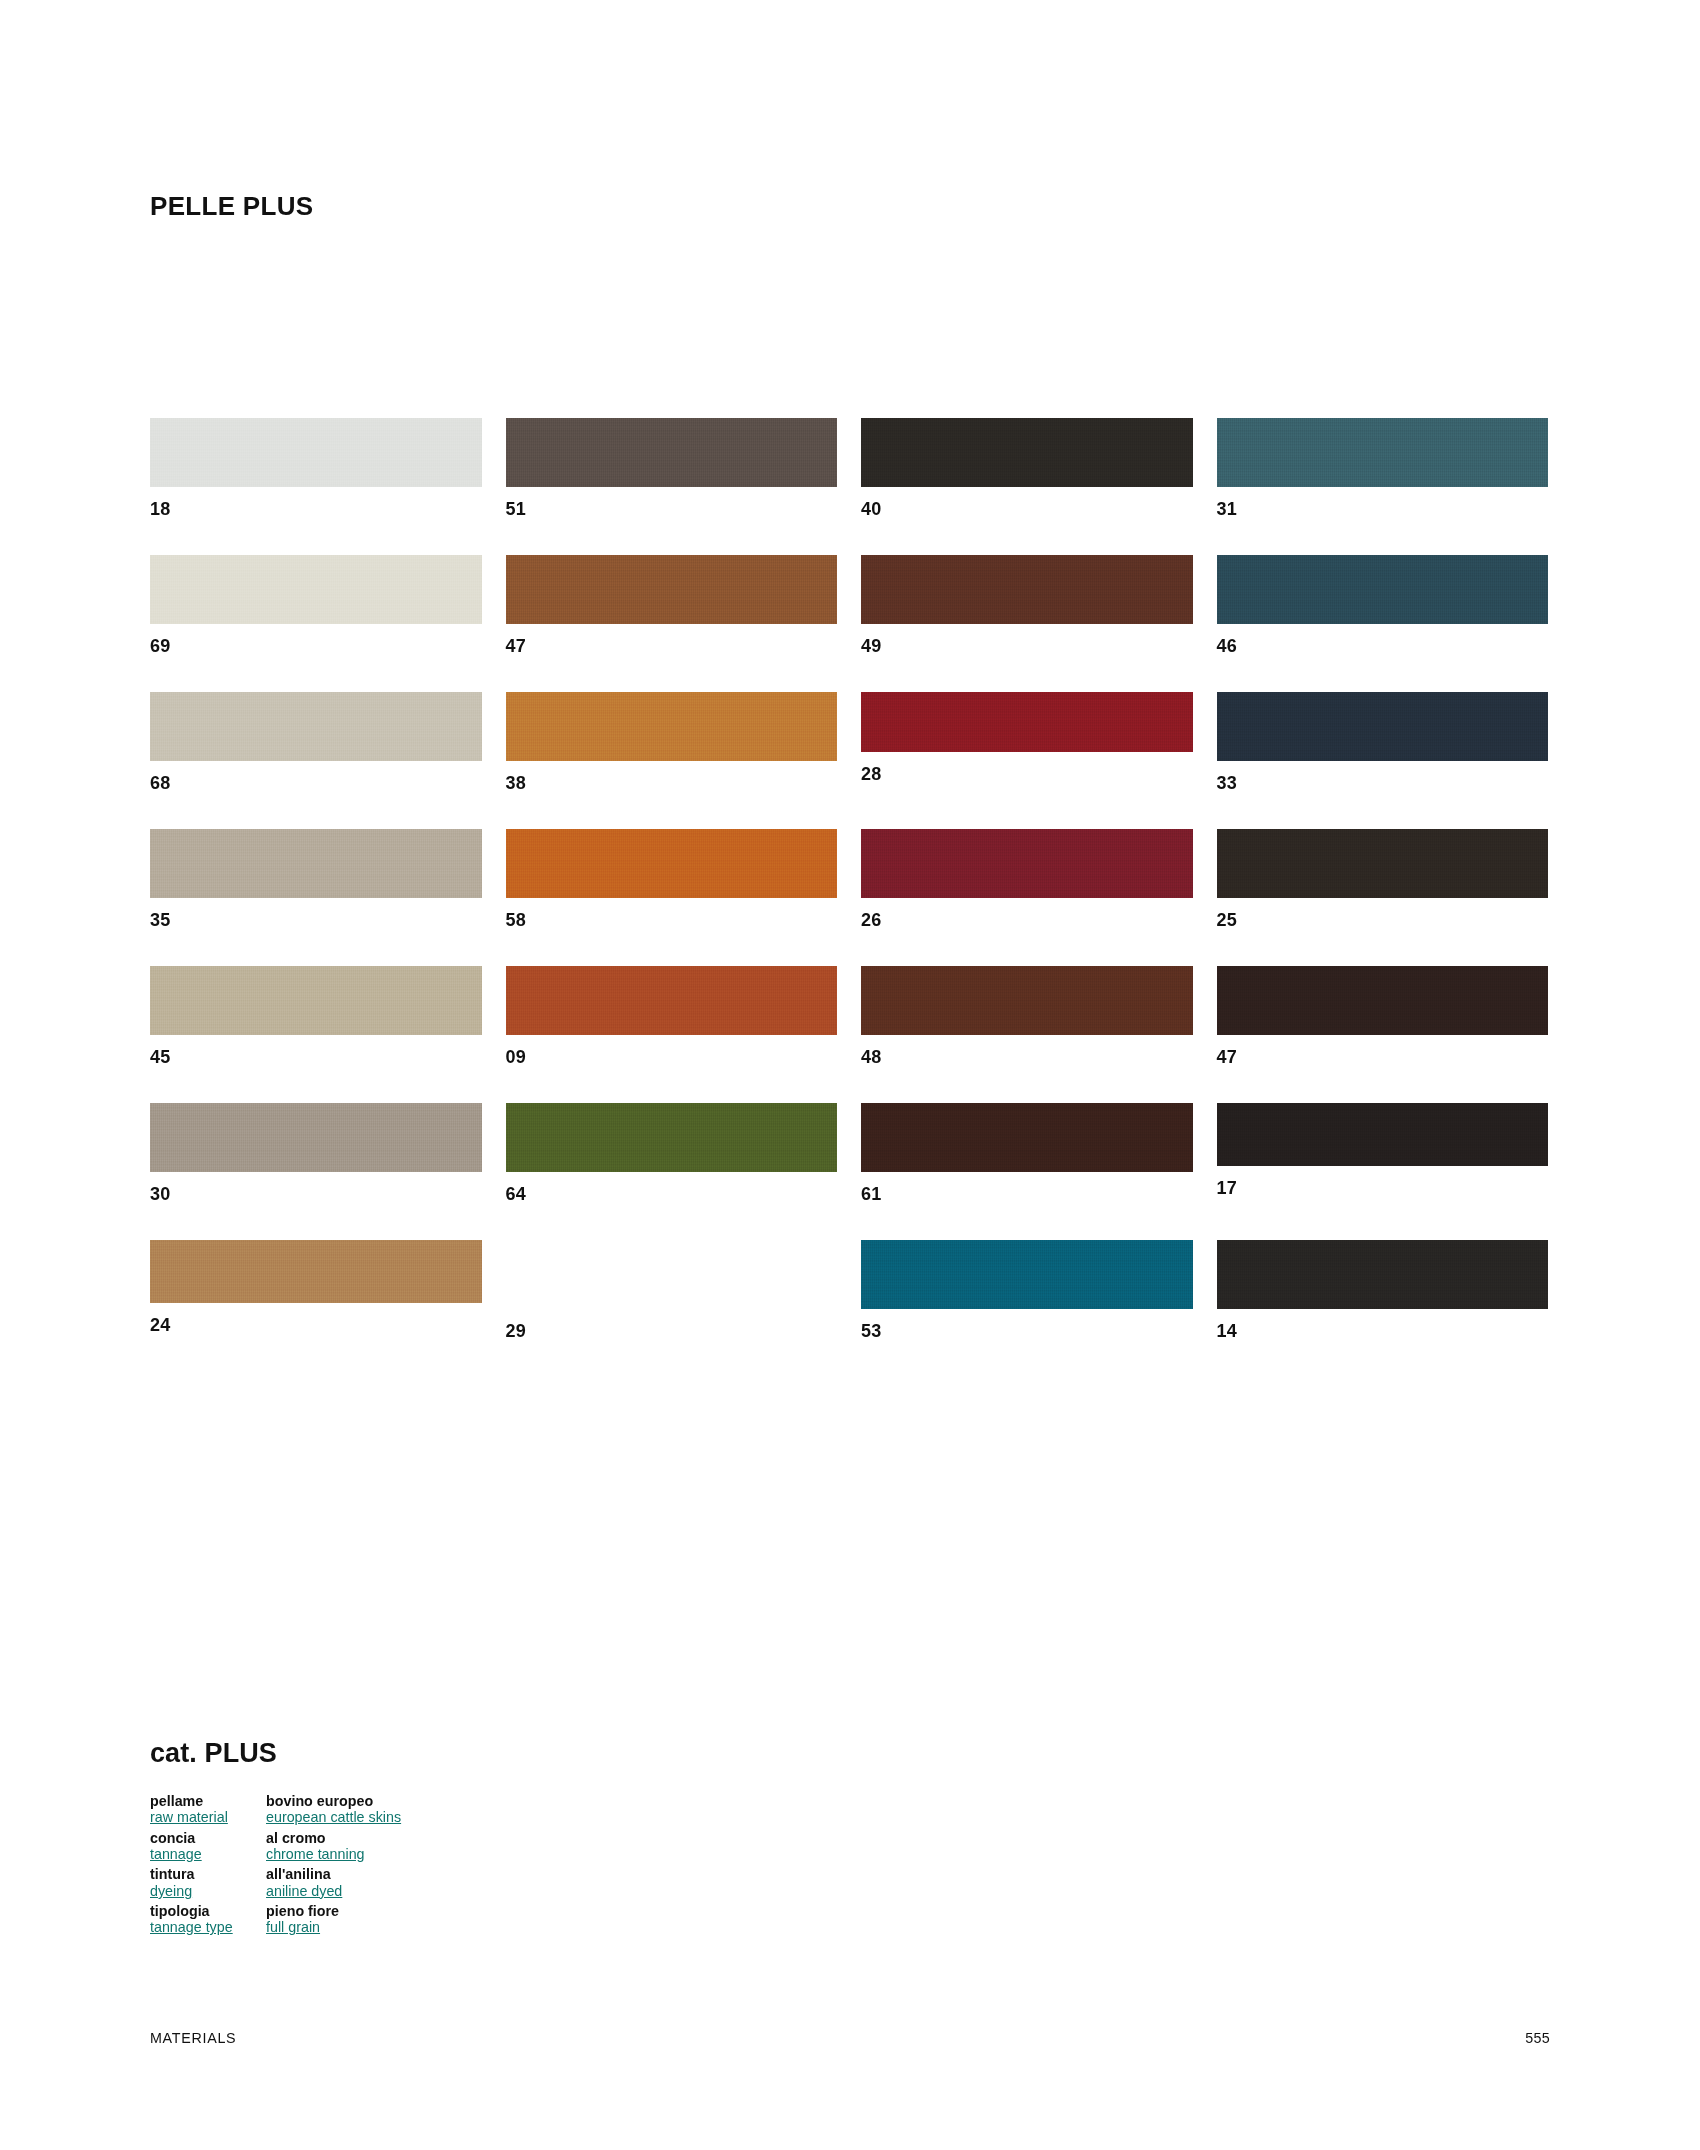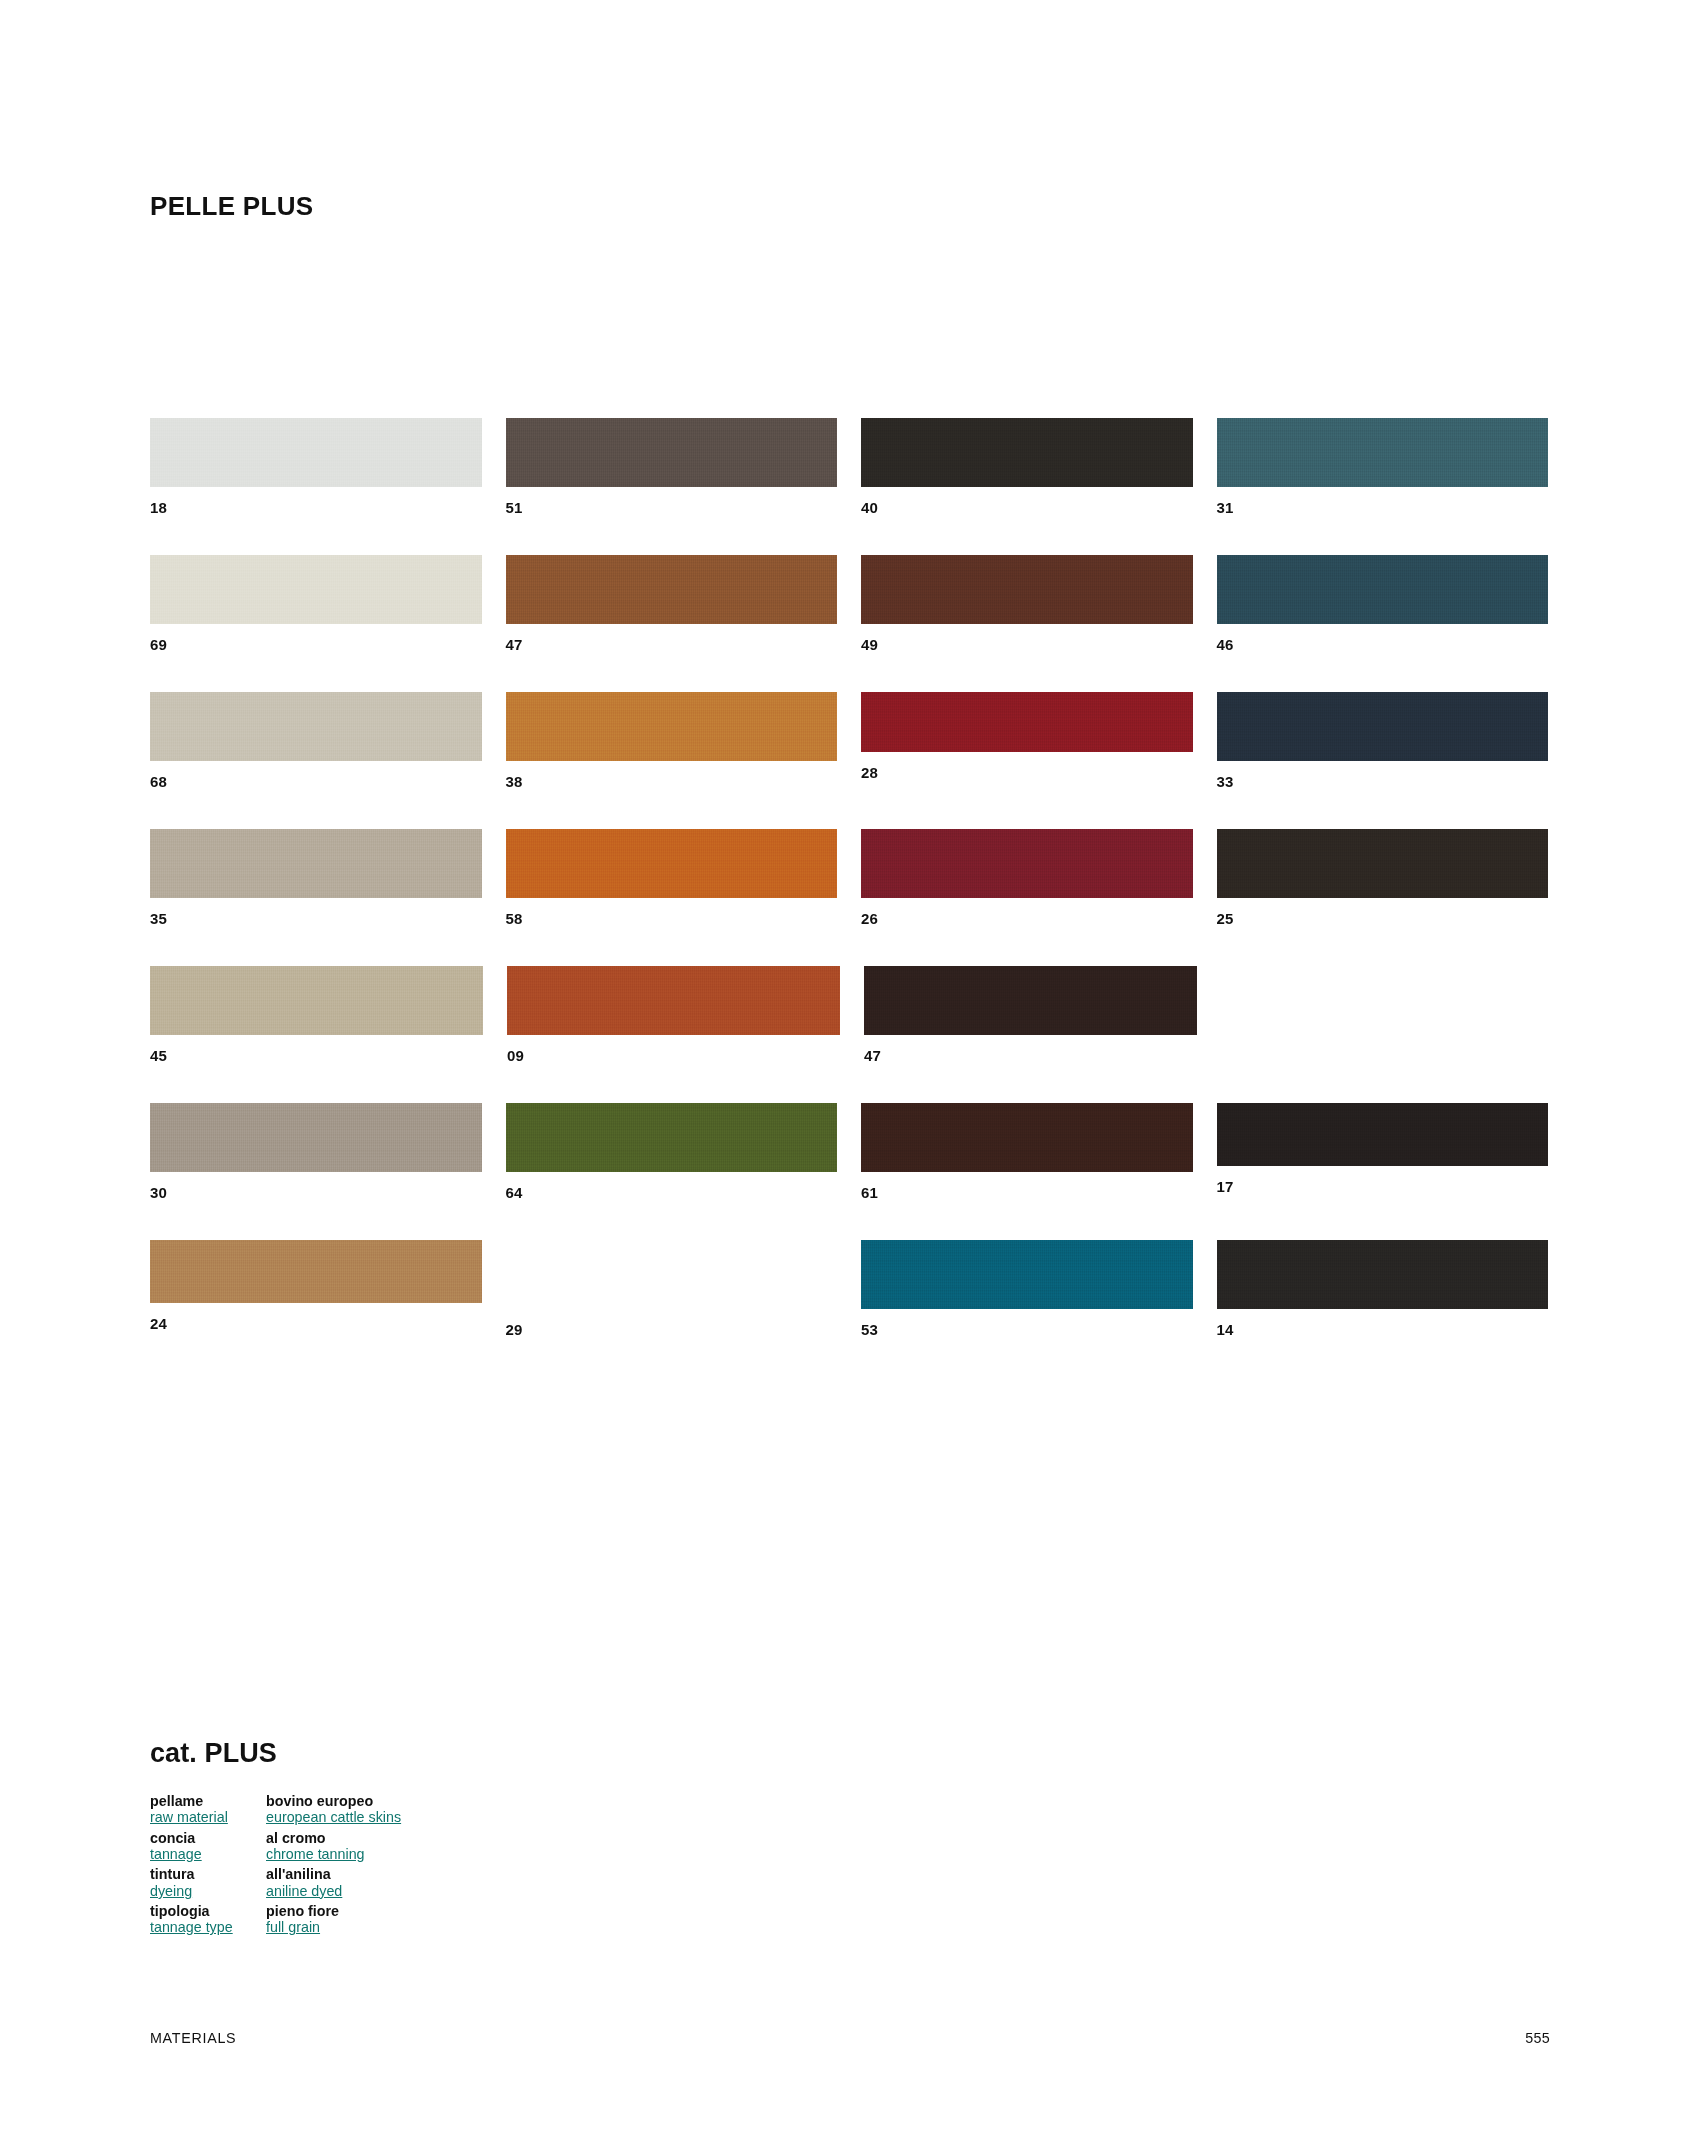--- a/index.html
+++ b/index.html
@@ -77,21 +77,21 @@
         rgba(255,255,255,0.03) 0px,
         rgba(255,255,255,0.03) 0.7px,
         rgba(0,0,0,0.025) 2px,
         rgba(0,0,0,0.025) 2.7px);
     pointer-events: none;
     mix-blend-mode: overlay;
     opacity: 0.85;
   }
 
   .swatch-code {
-    font-size: 15px;
+    font-size: 18px;
     font-weight: bold;
     color: #111111;
     line-height: 1;
     margin-top: 13px;
     letter-spacing: 0.2px;
   }
 
   
   .cat-title {
     position: absolute;
@@ -246,20 +246,24 @@
       <div class="swatch-row">
         <div class="swatch-cell">
           <div class="swatch-chip" style="background: rgb(189, 178, 153); height: 69px;"></div>
           <div class="swatch-code">45</div>
         </div>
         <div class="swatch-cell">
           <div class="swatch-chip" style="background: rgb(171, 74, 38); height: 69px;"></div>
           <div class="swatch-code">09</div>
         </div>
         <div class="swatch-cell">
+          <div class="swatch-chip" style="background: rgb(91, 47, 32); height: 69px;"></div>
+          <div class="swatch-code">48</div>
+        </div>
+        <div class="swatch-cell">
           <div class="swatch-chip" style="background: rgb(46, 32, 29); height: 69px;"></div>
           <div class="swatch-code">47</div>
         </div>
       </div>
       <div class="swatch-row">
         <div class="swatch-cell">
           <div class="swatch-chip" style="background: rgb(162, 151, 138); height: 69px;"></div>
           <div class="swatch-code">30</div>
         </div>
         <div class="swatch-cell">

